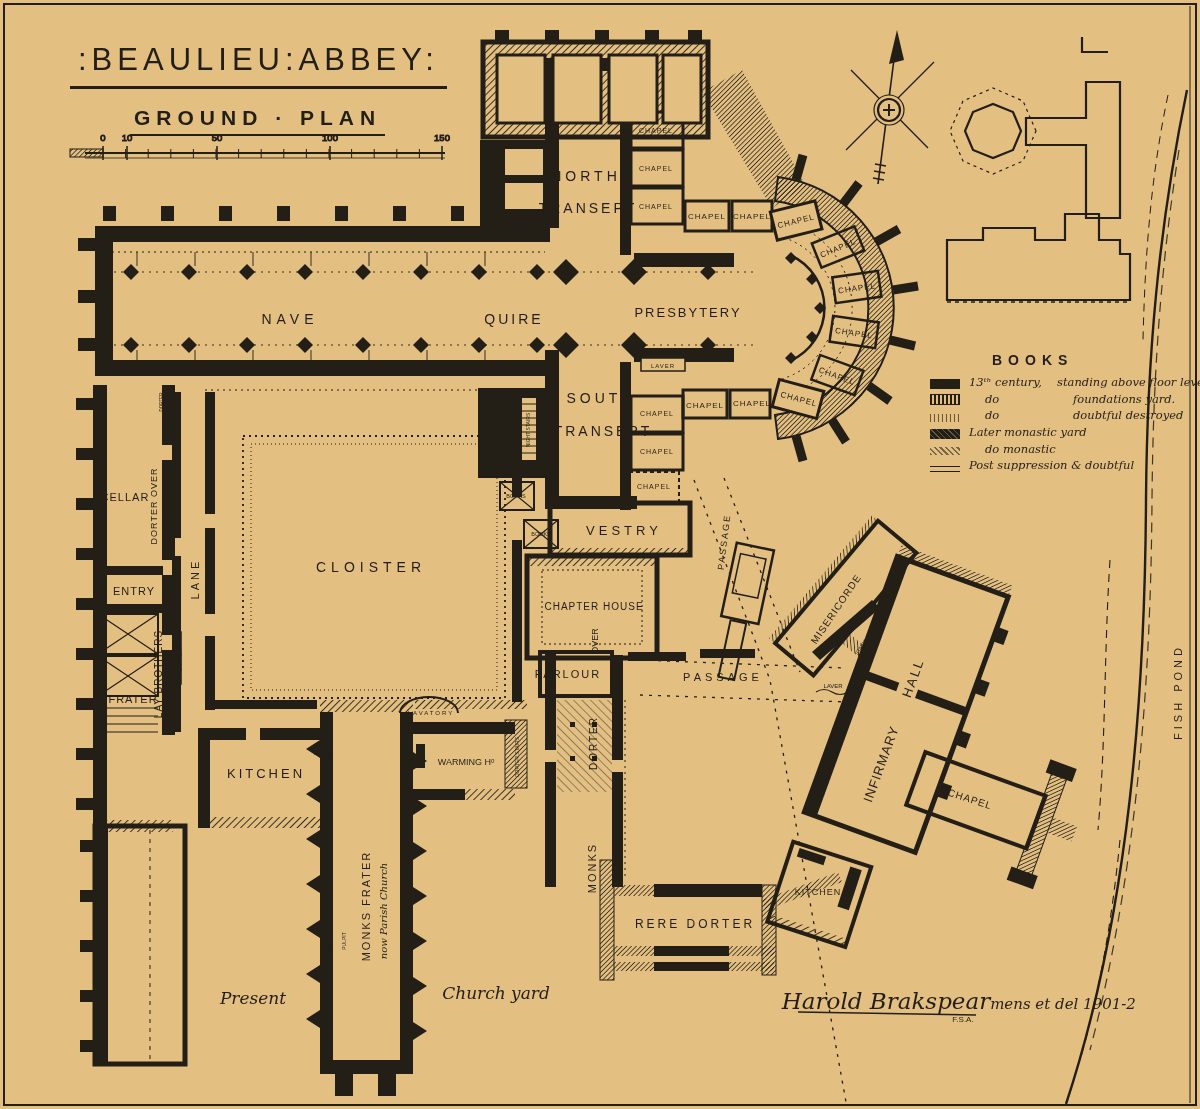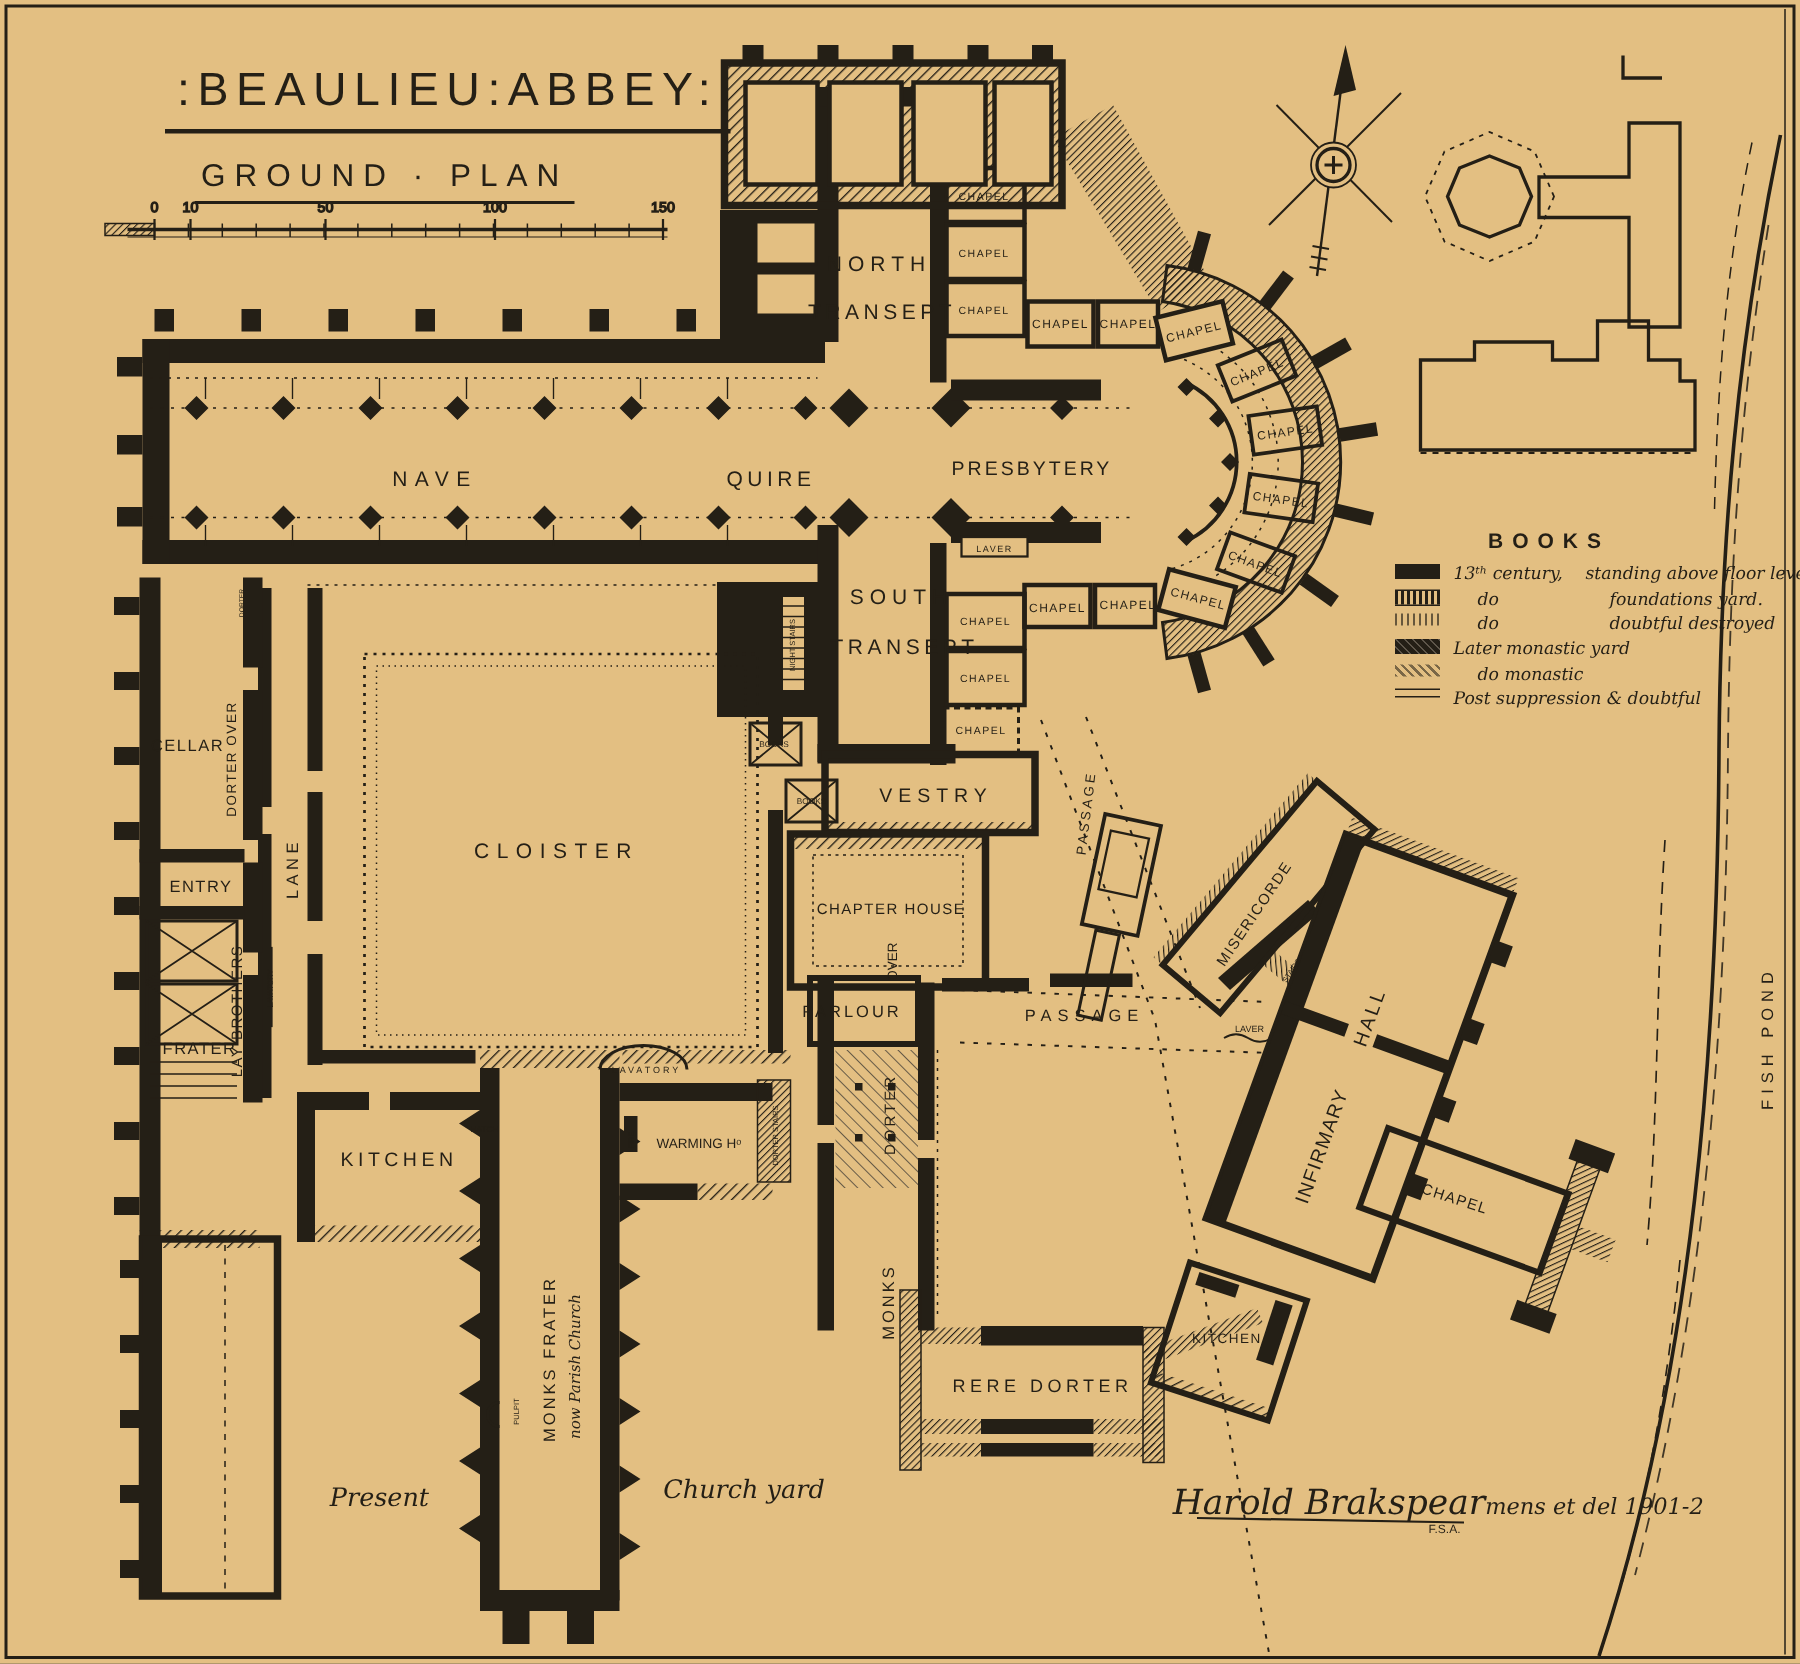--- a/index.html
+++ b/index.html
@@ -1,26 +1,26 @@
 <!DOCTYPE html>
 <html><head>
 <meta charset="utf-8">
 <style>
   html,body{margin:0;padding:0;background:#8a7a5c;}
   #stage{position:relative;width:1200px;height:1109px;background:#e3bf82;overflow:hidden;
          font-family:"Liberation Sans",sans-serif;color:#241f16;}
   svg{position:absolute;left:0;top:0;}
   .overlay{position:absolute;}
   #title{left:70px;top:42px;font-size:31px;letter-spacing:5px;font-weight:500;
-         border-bottom:3px solid #241f16;padding:0 8px 8px 8px;margin-left:40px;}
-  #subtitle{left:130px;top:106px;font-size:21px;letter-spacing:6px;font-weight:400;
+         border-bottom:3px solid #241f16;padding:0 8px 8px 8px;}
+  #subtitle{left:130px;top:106px;font-size:21px;letter-spacing:6px;font-weight:700;
             border-bottom:2.5px solid #241f16;padding:0 4px 4px 4px;}
   #legend{left:930px;top:352px;width:240px;}
   #legend .lg-title{font-size:14px;letter-spacing:6px;font-weight:600;margin:0 0 8px 62px;}
-  .lg-row{display:flex;align-items:flex-start;margin:4px 0;font-family:"DejaVu Serif",serif;
+  .lg-row{display:flex;align-items:flex-end;margin:4px 0;font-family:"DejaVu Serif",serif;
           font-style:italic;font-size:11.5px;line-height:1.1;white-space:nowrap;}
   .lg-t1.fixed{display:inline-block;min-width:88px;}
   .lg-t1.ind{padding-left:16px;}
   .sw{width:30px;height:10px;margin-right:9px;flex:none;}
   .sw-solid{background:#241f16;}
   .sw-found{height:9px;background:repeating-linear-gradient(90deg,#241f16 0 2px,transparent 2px 4px);
             border-top:1px solid #241f16;border-bottom:1px solid #241f16;}
   .sw-destroyed{height:8px;background:repeating-linear-gradient(90deg,#241f16 0 1.5px,transparent 1.5px 4px);
             opacity:.65;}
   .sw-later{background:repeating-linear-gradient(45deg,#241f16 0 3px,#5e564a 3px 4px);}

